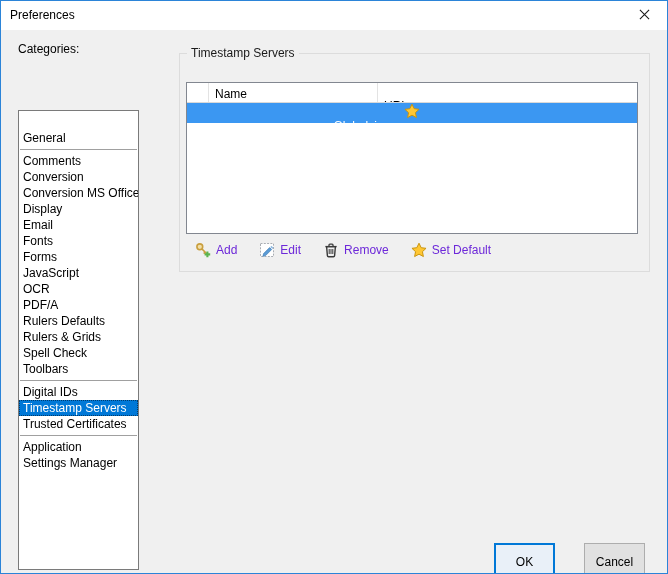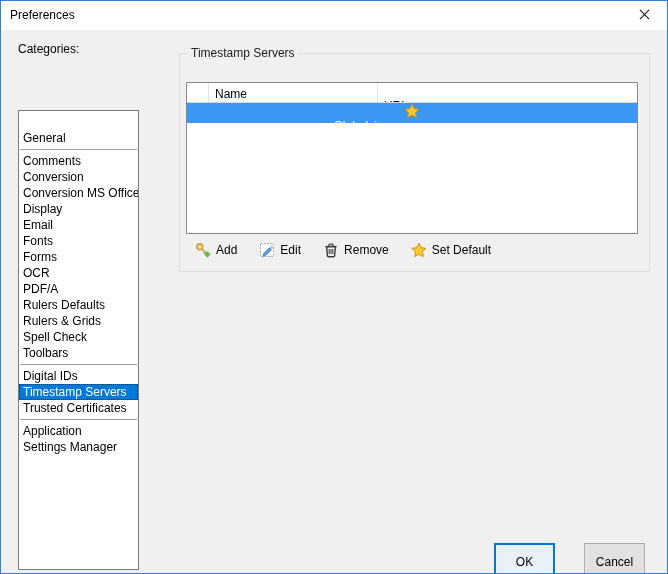--- a/index.html
+++ b/index.html
@@ -76,21 +76,21 @@
   .td.c1, .td.c2 { padding-left: 6px; }
   .td .star-svg { width: 16px; height: 16px; display: block; }
 
   
   .toolbar {
     position: absolute; left: 188px; top: 236px; height: 26px;
     display: flex; align-items: center; gap: 10px;
   }
   .tb-btn {
     display: flex; align-items: center; gap: 5px; padding: 3px 6px;
-    background: transparent; border: none; font: inherit; color: #000000; cursor: pointer;
+    background: transparent; border: none; font: inherit; color: #6d28d9; cursor: pointer;
   }
   .tb-btn svg { width: 16px; height: 16px; display: block; }
 
   
   .btn {
     position: absolute; width: 61px; height: 37px; font: inherit;
     display: flex; align-items: center; justify-content: center; cursor: pointer;
   }
   .btn-ok {
     left: 493px; top: 542px;
@@ -122,20 +122,21 @@
   <div class="listbox" id="categories-list">
       <div class="cat-item">General</div>
       <div class="cat-sep"></div>
       <div class="cat-item">Comments</div>
       <div class="cat-item">Conversion</div>
       <div class="cat-item">Conversion MS Office</div>
       <div class="cat-item">Display</div>
       <div class="cat-item">Email</div>
       <div class="cat-item">Fonts</div>
       <div class="cat-item">Forms</div>
+      <div class="cat-item">JavaScript</div>
       <div class="cat-item">OCR</div>
       <div class="cat-item">PDF/A</div>
       <div class="cat-item">Rulers Defaults</div>
       <div class="cat-item">Rulers &amp; Grids</div>
       <div class="cat-item">Spell Check</div>
       <div class="cat-item">Toolbars</div>
       <div class="cat-sep"></div>
       <div class="cat-item">Digital IDs</div>
       <div class="cat-item selected">Timestamp Servers</div>
       <div class="cat-item">Trusted Certificates</div>

